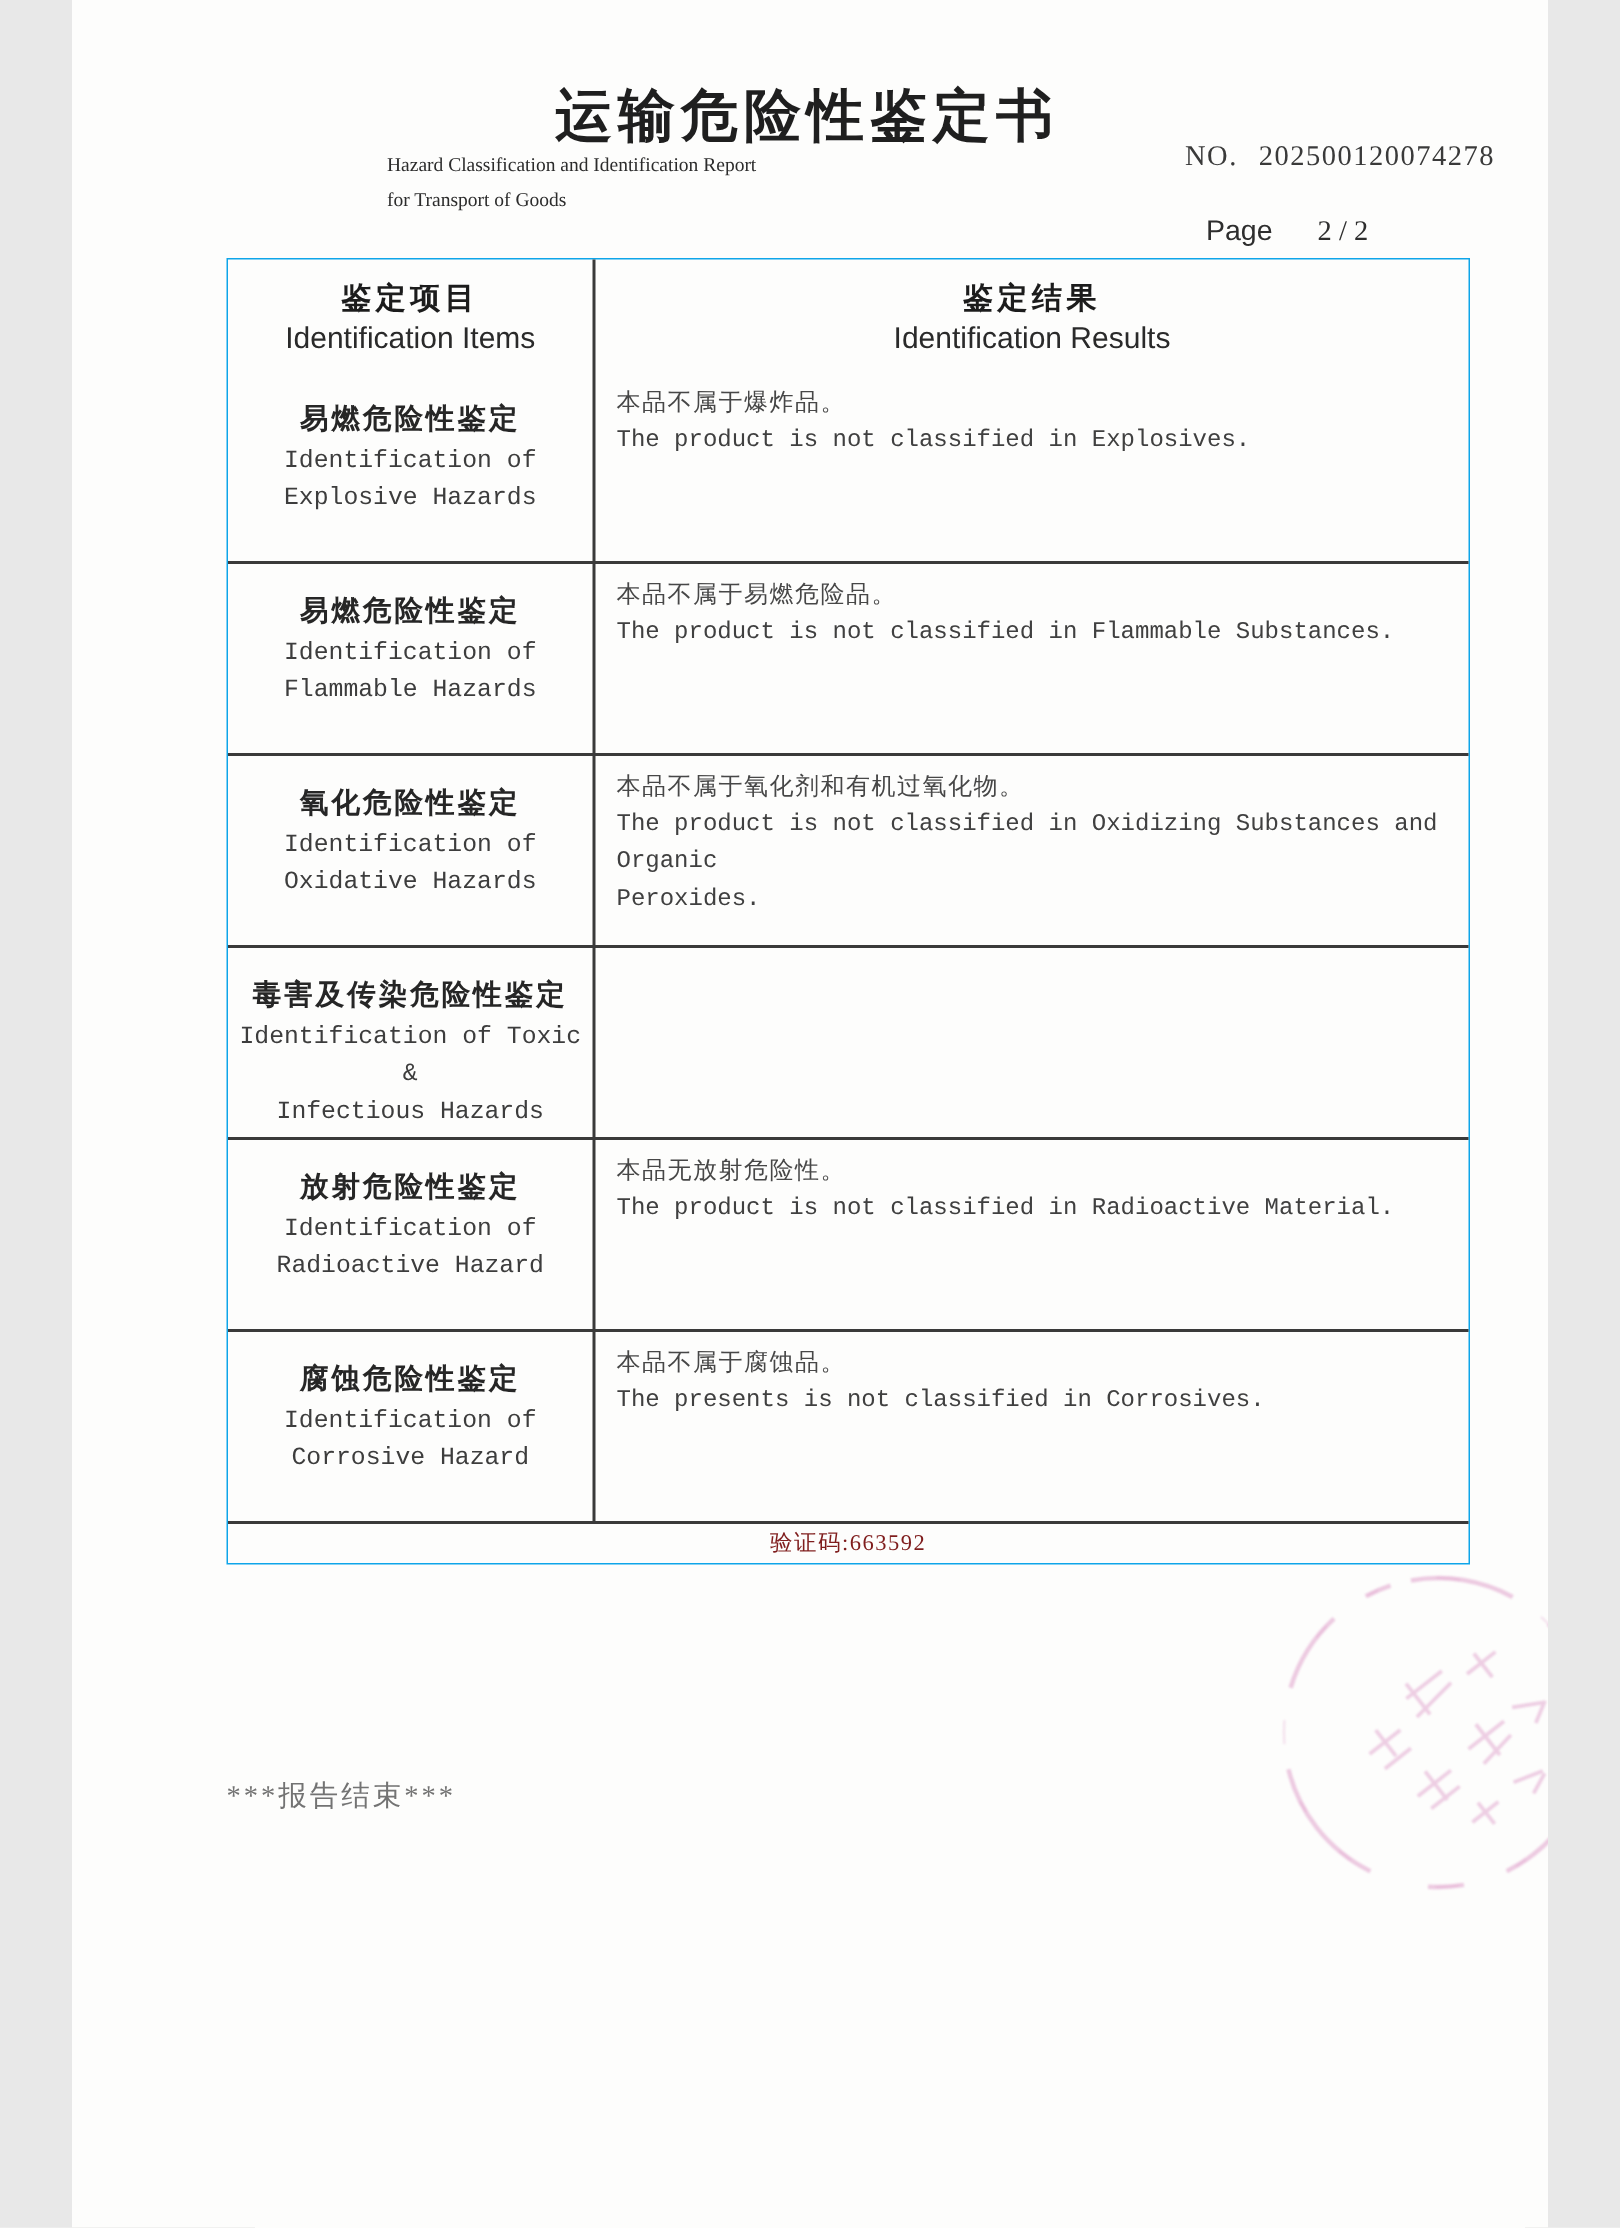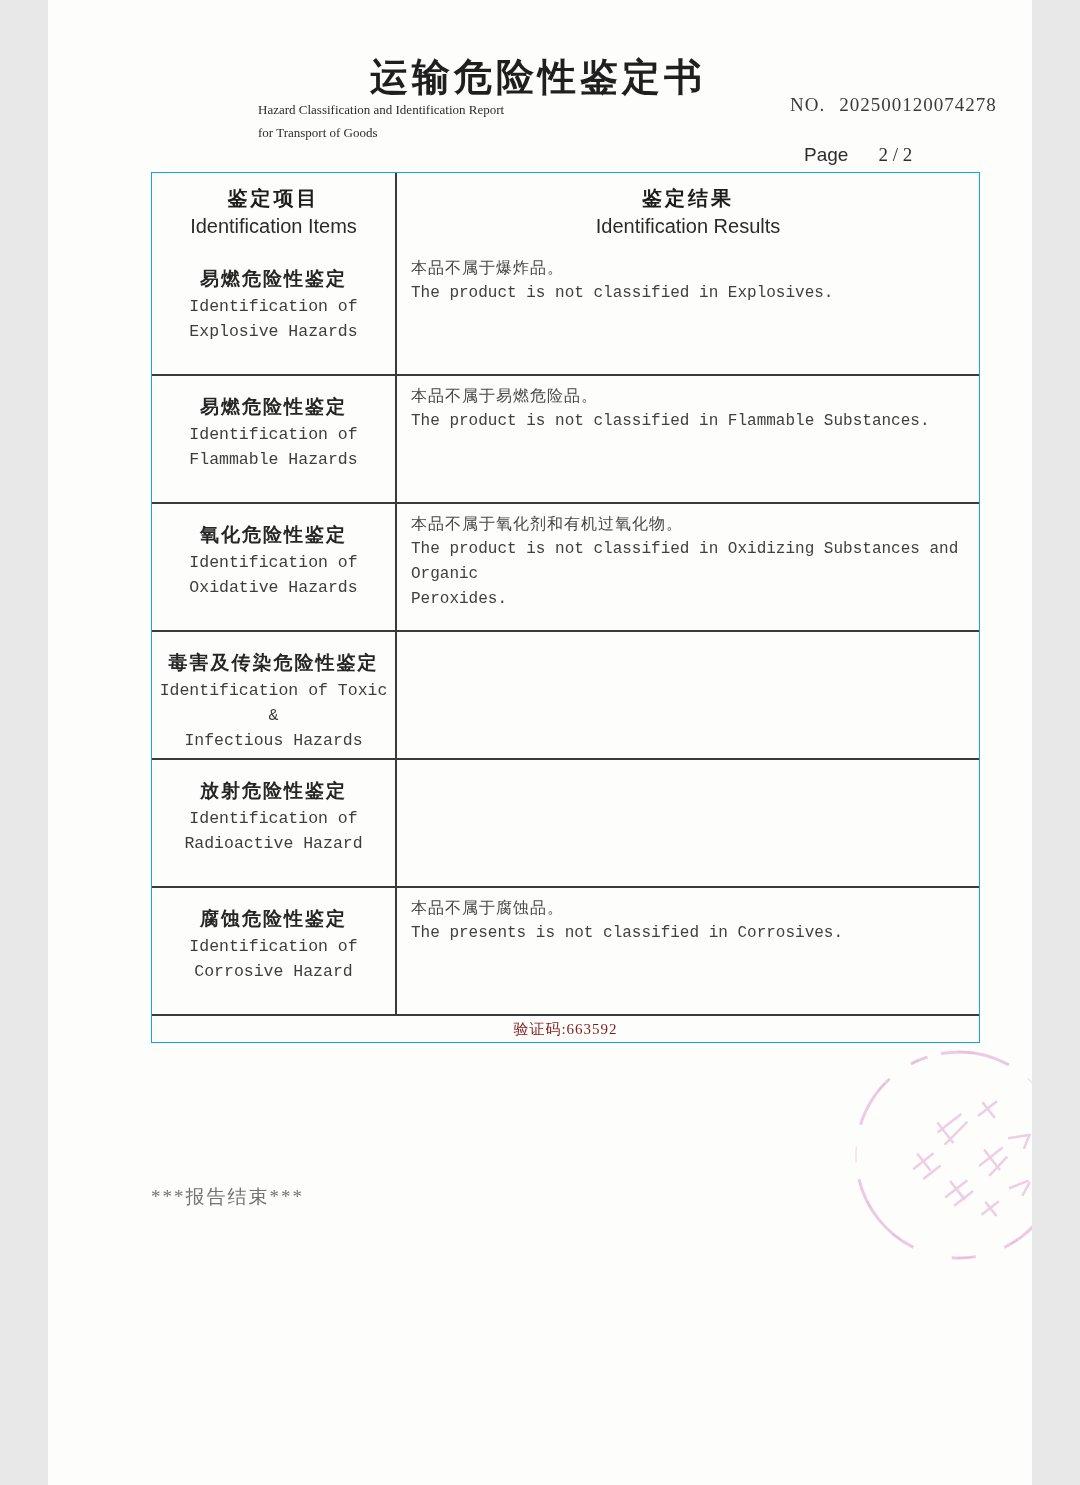--- a/index.html
+++ b/index.html
@@ -190,20 +190,24 @@
             <div class="item-cn">毒害及传染危险性鉴定</div>
             <div class="item-en">Identification of Toxic &amp;
 Infectious Hazards</div>
           </div>
         </div>
         <div class="trow">
           <div class="cell left">
             <div class="item-cn">放射危险性鉴定</div>
             <div class="item-en">Identification of
 Radioactive Hazard</div>
+          </div>
+          <div class="cell right">
+            <div class="result-cn">本品无放射危险性。</div>
+            <div class="result-en">The product is not classified in Radioactive Material.</div>
           </div>
         </div>
         <div class="trow">
           <div class="cell left">
             <div class="item-cn">腐蚀危险性鉴定</div>
             <div class="item-en">Identification of
 Corrosive Hazard</div>
           </div>
           <div class="cell right">
             <div class="result-cn">本品不属于腐蚀品。</div>

